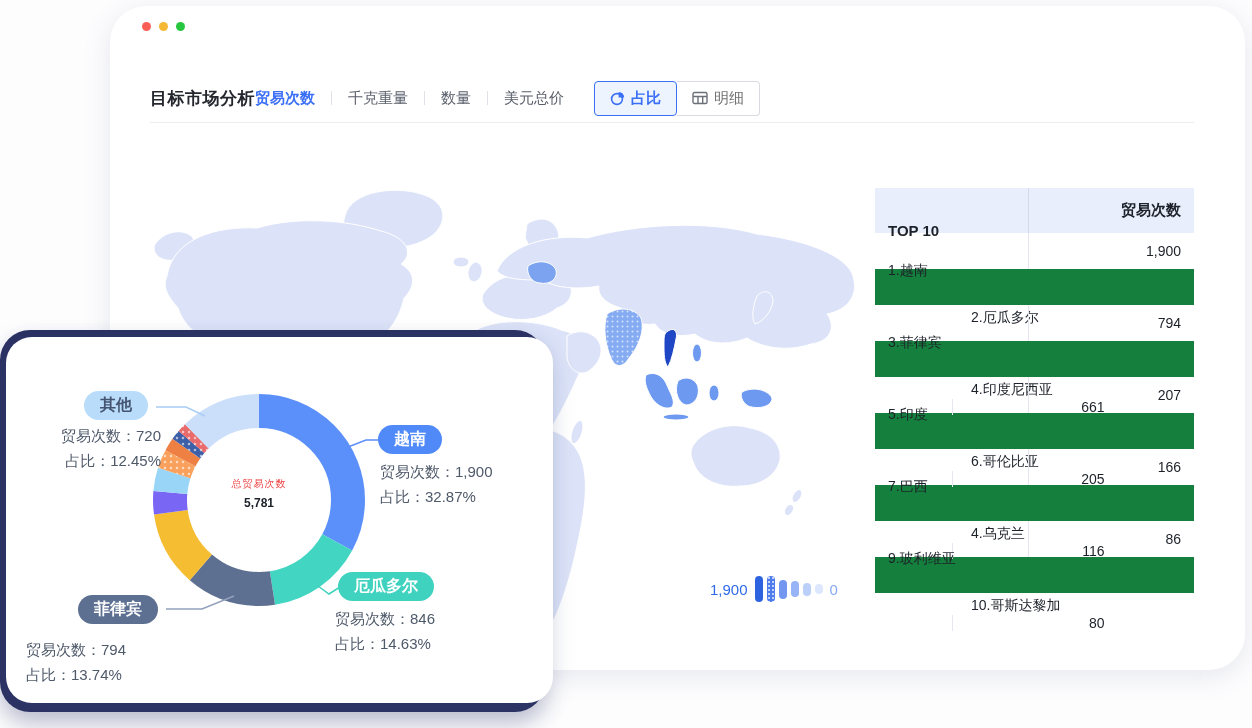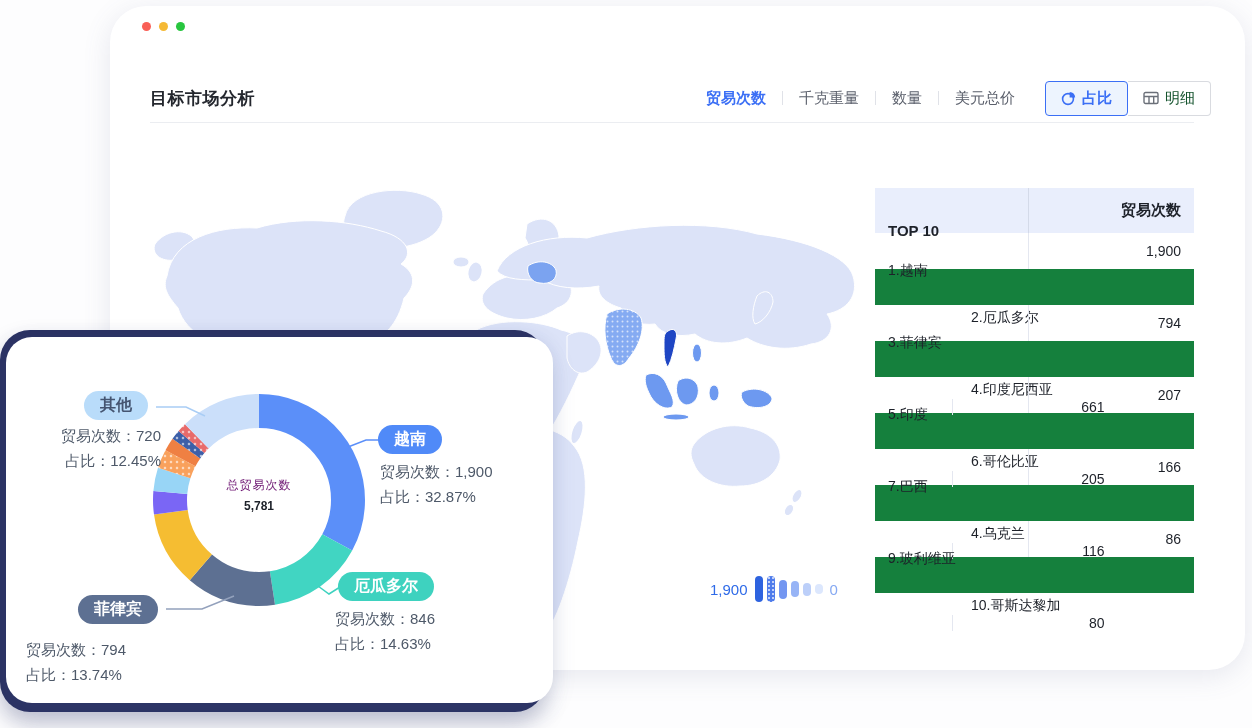--- a/index.html
+++ b/index.html
@@ -8,30 +8,30 @@
   .stage { position:relative; width:1252px; height:728px; background:#fdfdfe; }
 
   
   .window { position:absolute; left:110px; top:6px; width:1135px; height:664px;
     background:#fff; border-radius:36px; box-shadow:0 6px 28px rgba(90,100,140,.14);
     overflow:hidden; }
   .traffic { position:absolute; left:32px; top:16px; display:flex; gap:8px; }
   .traffic span { width:9px; height:9px; border-radius:50%; display:block; }
   .t-red{ background:#f95f56; } .t-yellow{ background:#f5b935; } .t-green{ background:#28c63f; }
 
-  .header { position:absolute; left:40px; right:34px; top:70px; height:44px;
-    display:flex; align-items:center; justify-content:space-between; }
+  .header { position:absolute; left:40px; right:67px; top:70px; height:44px;
+    display:flex; align-items:center; }
   .page-title { font-size:17px; font-weight:bold; color:#24272e; letter-spacing:.5px; }
   .tabs { display:flex; align-items:center; gap:16px; }
   .tab { font-size:15px; color:#5a5f6b; cursor:pointer; white-space:nowrap; }
   .tab.active { color:#3b6ff5; font-weight:bold; }
   .tab-sep { width:1px; height:14px; background:#e0e2e8; }
   .btn-group { display:flex; margin-left:14px; }
   .vbtn { display:flex; align-items:center; gap:6px; font-size:15px; padding:7px 15px;
-    border:1px solid #d9dbe0; background:#fff; color:#14532d; cursor:pointer; }
+    border:1px solid #d9dbe0; background:#fff; color:#737373; cursor:pointer; }
   .vbtn.active { border-color:#3b6ff5; background:#edf4fe; color:#3b6ff5; font-weight:bold;
     border-radius:4px; position:relative; z-index:1; }
   .vbtn.plain { border-left:none; border-radius:0 4px 4px 0; }
   .hdr-divider { position:absolute; left:40px; right:51px; top:116px; height:1px; background:#ebedf1; }
 
   
   .map-wrap { position:absolute; left:35px; top:168px; width:720px; height:500px; }
   .map-wrap svg { width:100%; height:100%; }
 
   .map-legend { position:absolute; left:600px; top:565px; height:36px;
@@ -55,21 +55,21 @@
   .tbl-head .c-val { border-left:1px solid #d4dae9; }
 
   
   .navy-card { position:absolute; left:0; top:330px; width:545px; height:382px;
     background:#2b3263; border-radius:30px; box-shadow:0 12px 22px rgba(43,50,99,.28); }
   .donut-card { position:absolute; left:6px; top:337px; width:547px; height:366px;
     background:#fff; border-radius:26px; box-shadow:0 8px 26px rgba(80,95,150,.10); }
   .donut-card svg.donut { position:absolute; left:0; top:0; width:547px; height:366px; }
 
   .donut-center { position:absolute; left:173px; top:140px; width:160px; text-align:center; }
-  .donut-center .lab { font-size:12px; color:#701a75; letter-spacing:1px; }
+  .donut-center .lab { font-size:10px; color:#ef4444; letter-spacing:1px; }
   .donut-center .val { font-size:12px; font-weight:bold; color:#1d2129; margin-top:5px; }
 
   .callout { position:absolute; }
   .pill { display:inline-block; font-size:16px; font-weight:bold; padding:4px 16px;
     border-radius:16px; white-space:nowrap; }
   .stats { position:absolute; font-size:15px; color:#4e5969; line-height:25px; white-space:nowrap; }
   .co-other  .pill { position:absolute; left:78px; top:54px; }
   .co-other  .stats { left:5px; top:86px; width:150px; text-align:right; }
   .co-vietnam .pill { position:absolute; left:372px; top:88px; }
   .co-vietnam .stats { left:374px; top:122px; text-align:left; }

